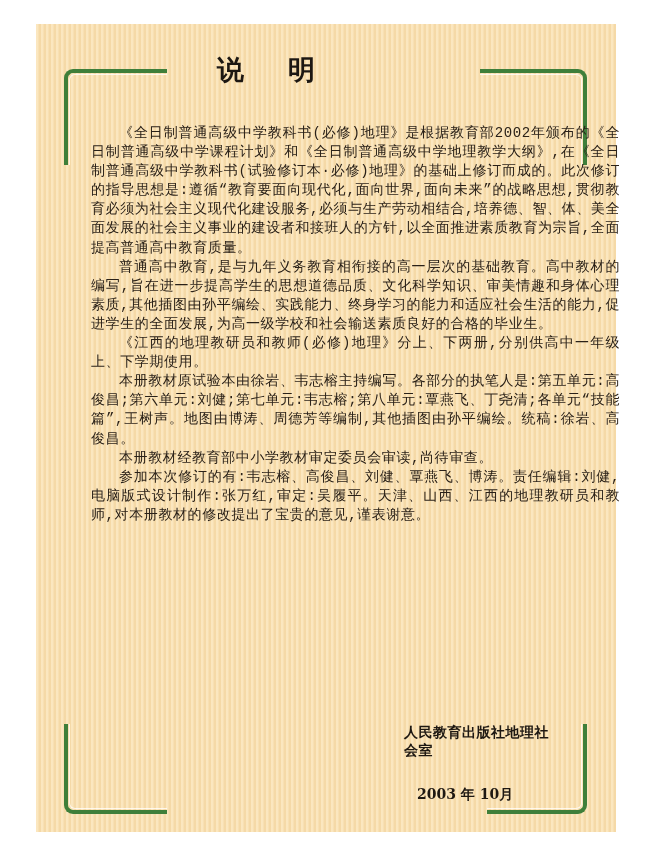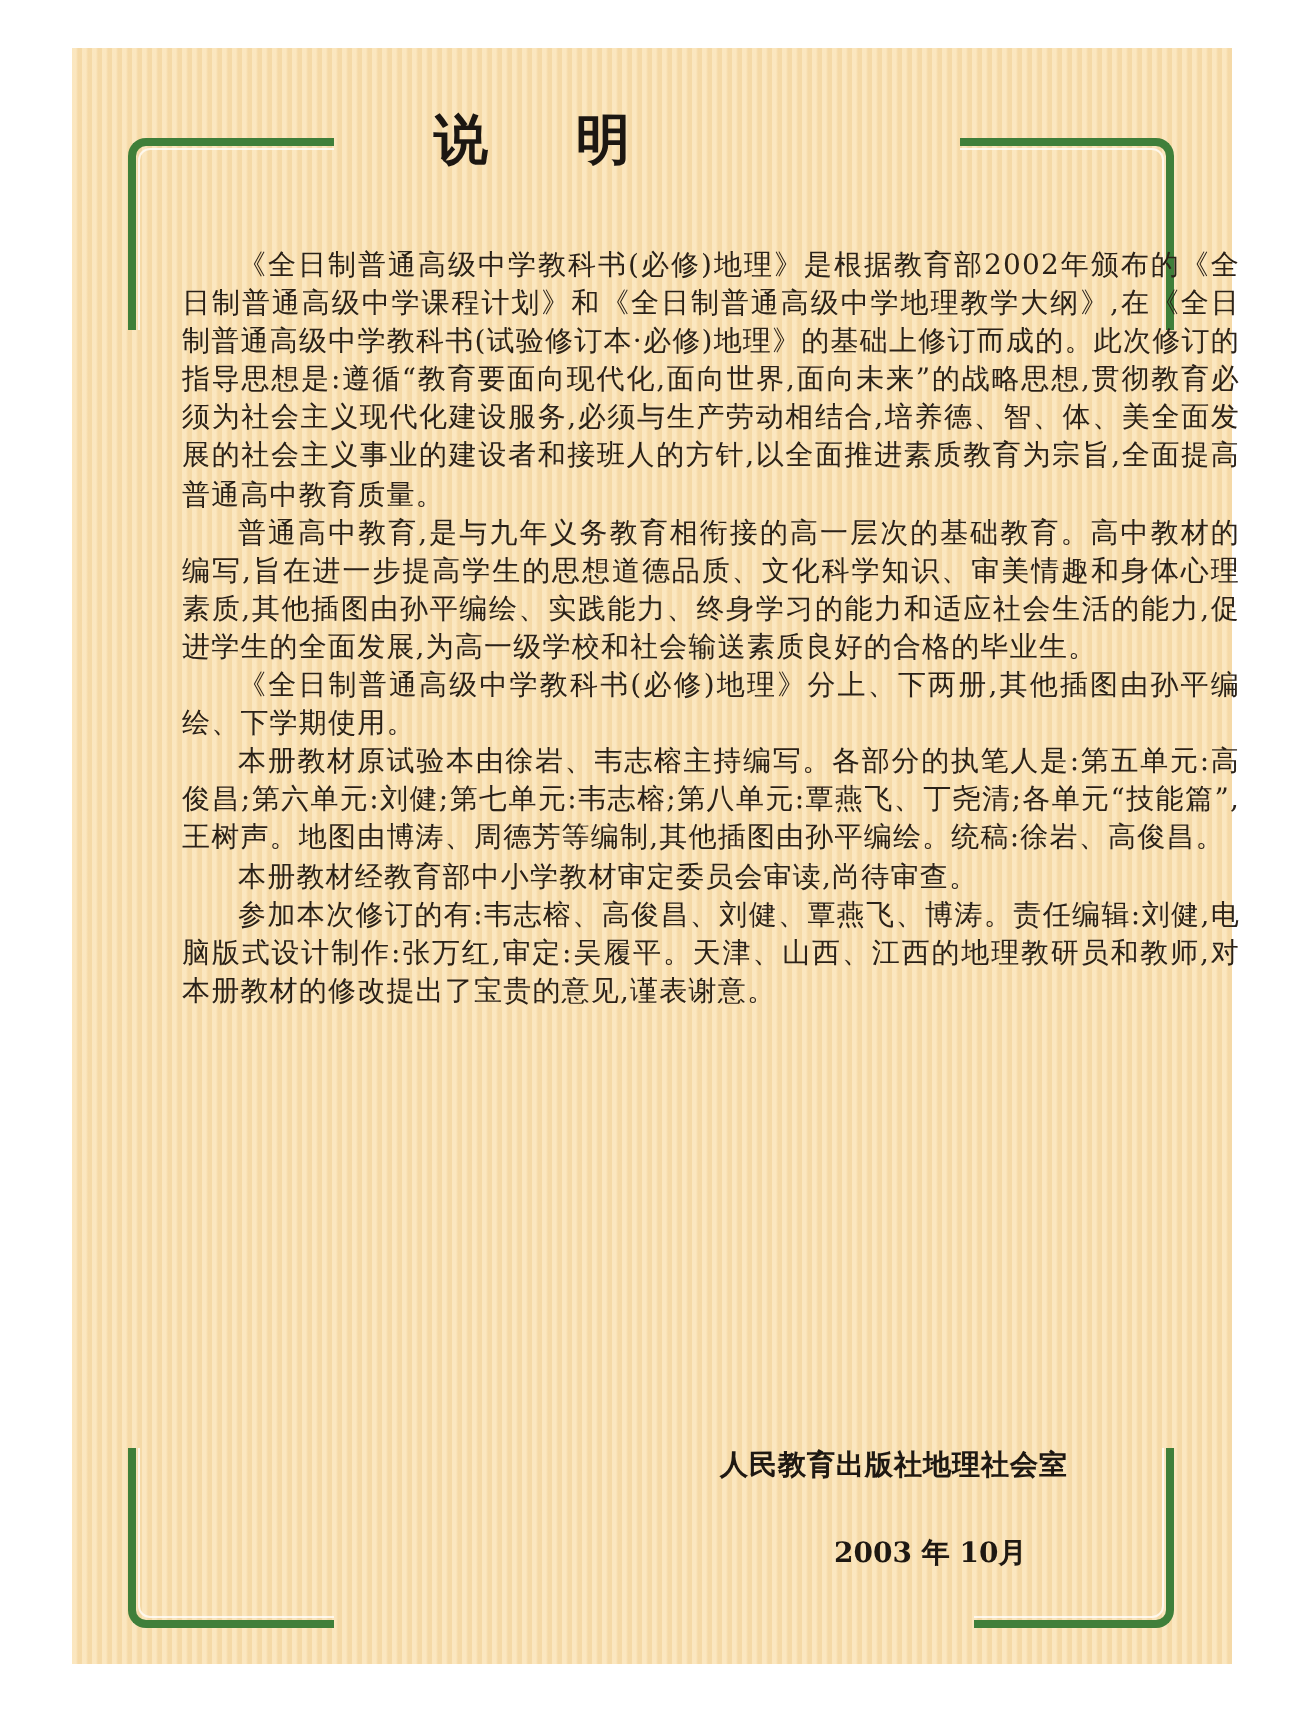--- a/index.html
+++ b/index.html
@@ -30,46 +30,46 @@
 
     .title {
       position: absolute; left: 0; width: 532px; top: 52px; text-align: center;
       font-family: "DejaVu Sans", "Liberation Sans", sans-serif;
       font-weight: bold; font-size: 27px; color: #1c1712; letter-spacing: 44px; padding-left: 44px;
       box-sizing: border-box;
     }
     .body-text {
       position: absolute; left: 91px; top: 124px; width: 529px;
       font-size: 14px; line-height: 19.1px; color: #2a2118;
-      text-align: justify; letter-spacing: 0.6px;
+      text-align: justify; letter-spacing: 0.6px; font-family: Liberation Mono, monospace;
     }
     .body-text p { margin: 0; text-indent: 2em; }
     .signature {
       position: absolute; left: 360px; top: 724px; width: 200px;
       font-size: 14px; color: #1e1812; font-weight: bold;
     }
-    .signature .org { display: block; letter-spacing: 0.5px; }
+    .signature .org { display: block; letter-spacing: 0.5px; margin-left: 44px; }
     .signature .date { display: block; margin-top: 26px; padding-left: 57px; font-weight: bold; }
   </style>
 </head>
 <body>
 
 <div class="paper"></div>
 
 <div class="bracket b-tl"></div>
 <div class="bracket b-tr"></div>
 <div class="bracket b-bl"></div>
 <div class="bracket b-br"></div>
 
 <div class="title">说明</div>
 
 <div class="body-text">
   <p>《全日制普通高级中学教科书(必修)地理》是根据教育部2002年颁布的《全日制普通高级中学课程计划》和《全日制普通高级中学地理教学大纲》,在《全日制普通高级中学教科书(试验修订本·必修)地理》的基础上修订而成的。此次修订的指导思想是:遵循“教育要面向现代化,面向世界,面向未来”的战略思想,贯彻教育必须为社会主义现代化建设服务,必须与生产劳动相结合,培养德、智、体、美全面发展的社会主义事业的建设者和接班人的方针,以全面推进素质教育为宗旨,全面提高普通高中教育质量。</p>
   <p>普通高中教育,是与九年义务教育相衔接的高一层次的基础教育。高中教材的编写,旨在进一步提高学生的思想道德品质、文化科学知识、审美情趣和身体心理素质,其他插图由孙平编绘、实践能力、终身学习的能力和适应社会生活的能力,促进学生的全面发展,为高一级学校和社会输送素质良好的合格的毕业生。</p>
-  <p>《全日制普通高级中学教科书(必修)地理》分上、下两册,其他插图由孙平编绘、下学期使用。</p>
+  <p>《江西的地理教研员和教师(必修)地理》分上、下两册,分别供高中一年级上、下学期使用。</p>
   <p>本册教材原试验本由徐岩、韦志榕主持编写。各部分的执笔人是:第五单元:高俊昌;第六单元:刘健;第七单元:韦志榕;第八单元:覃燕飞、丁尧清;各单元“技能篇”,王树声。地图由博涛、周德芳等编制,其他插图由孙平编绘。统稿:徐岩、高俊昌。</p>
   <p>本册教材经教育部中小学教材审定委员会审读,尚待审查。</p>
   <p>参加本次修订的有:韦志榕、高俊昌、刘健、覃燕飞、博涛。责任编辑:刘健,电脑版式设计制作:张万红,审定:吴履平。天津、山西、江西的地理教研员和教师,对本册教材的修改提出了宝贵的意见,谨表谢意。</p>
 </div>
 
 <div class="signature">
   <span class="org">人民教育出版社地理社会室</span>
   <span class="date">2003 年 10月</span>
 </div>
 

